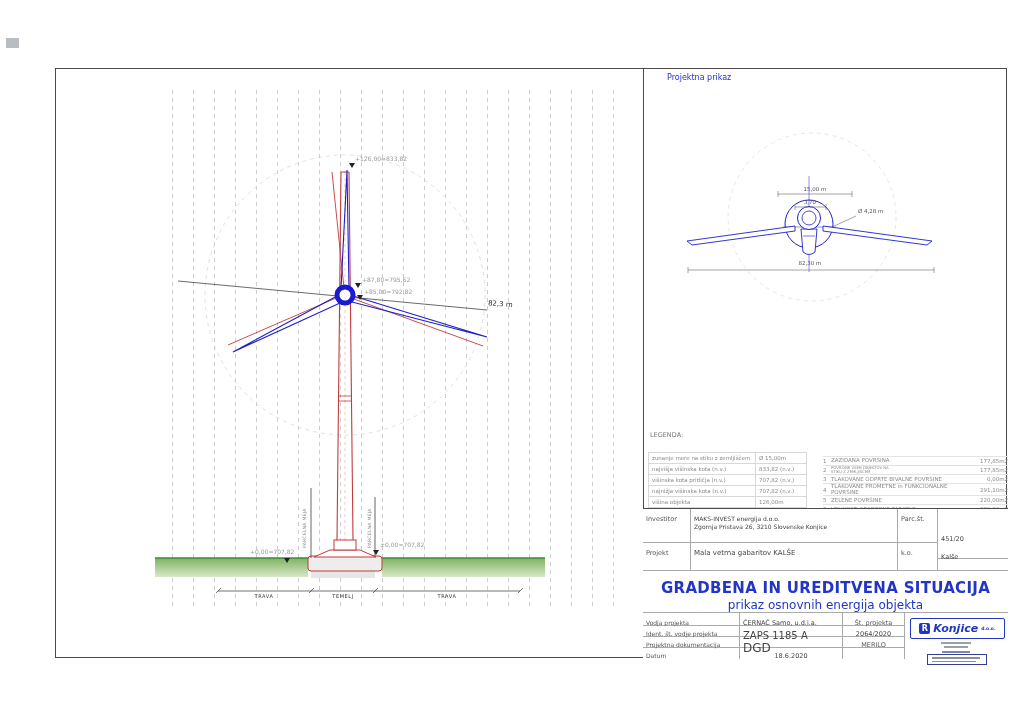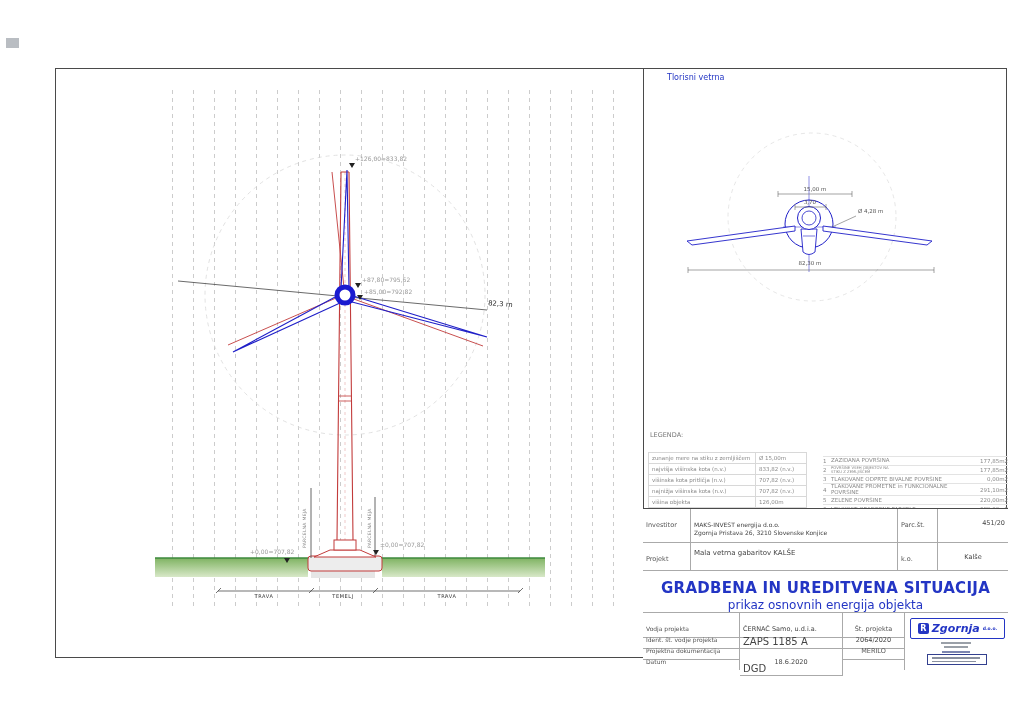--- a/index.html
+++ b/index.html
@@ -31,21 +31,21 @@
   .lrow .lc.v{flex:1;}
   .atable{position:absolute;left:823px;top:456px;width:185px;}
   .arow{display:flex;align-items:center;border-bottom:1px solid #e3e3e3;min-height:8px;}
   .arow:first-child{border-top:1px solid #e3e3e3;}
   .arow .an{width:8px;font-size:5.5px;color:#8a8a8a;}
   .arow .al{flex:1;font-size:5.5px;color:#8a8a8a;line-height:1;}
   .arow .al.small2{font-size:3.8px;white-space:pre-line;line-height:1.1;}
   .arow .av{width:40px;text-align:right;font-size:5.5px;color:#8a8a8a;}
   
   #titleblock{left:643px;top:508px;width:365px;height:150px;border-top:1px solid #4a4a4a;box-sizing:border-box;background:#fff;}
-  .tb-cell{position:absolute;box-sizing:border-box;font-size:6.5px;color:#555;padding:12px 3px;line-height:1.25;}
+  .tb-cell{position:absolute;box-sizing:border-box;font-size:6.5px;color:#555;padding:6px 3px;line-height:1.25;}
   .tb-border-r{border-right:1px solid #aaa;}
   .tb-border-b{border-bottom:1px solid #aaa;}
   .tb-val{color:#444;}
   .pre{white-space:pre-line;}
   
   #logo-box{position:absolute;left:267px;top:5px;width:93px;height:19px;border:1.5px solid #2335c4;border-radius:2px;
             display:flex;align-items:center;justify-content:center;gap:3px;background:#fff;}
   #logo-badge{width:11px;height:11px;background:#2335c4;color:#fff;font-size:8px;font-weight:bold;
               display:flex;align-items:center;justify-content:center;border-radius:2px;}
   #logo-name{font-size:11px;font-weight:bold;font-style:italic;color:#2335c4;}
@@ -163,21 +163,21 @@
   <span class="dim" style="left:364px;top:289px;">+85,00=792,82</span>
   <span class="dim dim-dark" style="left:488px;top:301px;font-size:7px;color:#222;transform:rotate(4deg);">82,3 m</span>
   <span class="dim" style="left:250px;top:549px;">+0,00=707,82</span>
   <span class="dim" style="left:380px;top:542px;">±0,00=707,82</span>
   <span class="dim rot" style="left:303px;top:548px;">PARCELNA MEJA</span>
   <span class="dim rot" style="left:368px;top:548px;">PARCELNA MEJA</span>
   <span class="dim ground-lbl ctr" style="left:264px;top:594px;">TRAVA</span>
   <span class="dim ground-lbl ctr" style="left:343px;top:594px;">TEMELJ</span>
   <span class="dim ground-lbl ctr" style="left:447px;top:594px;">TRAVA</span>
 
-  <span id="tlorisni">Tlorisni vetrna</span>
+  <span id="tlorisni">Projektna prikaz</span>
   <span class="dim dim-dark ctr" style="left:815px;top:187px;font-size:5.5px;">15,00 m</span>
   <span class="dim dim-dark ctr" style="left:810px;top:200px;font-size:5.5px;">3,70</span>
   <span class="dim dim-dark" style="left:858px;top:209px;font-size:5.5px;">Ø 4,28 m</span>
   <span class="dim dim-dark ctr" style="left:810px;top:261px;font-size:5.5px;">82,30 m</span>
 
   <span id="legenda-title">LEGENDA:</span>
 
   <div class="ltable">
     <div class="lrow">
       <span class="lc k">zunanje mere na stiku z zemljiščem</span>
@@ -234,52 +234,52 @@
       <span class="av">689,00m2</span>
     </div>
   </div>
 
   <div class="abs" id="titleblock">
 
     <div class="tb-cell tb-border-r tb-border-b" style="left:0;top:0;width:48px;height:34px;">Investitor</div>
     <div class="tb-cell tb-border-r tb-border-b pre tb-val" style="left:48px;top:0;width:207px;height:34px;font-size:6px;">MAKS-INVEST energija d.o.o.
 Zgornja Pristava 26, 3210 Slovenske Konjice</div>
     <div class="tb-cell tb-border-r tb-border-b" style="left:255px;top:0;width:40px;height:34px;">Parc.št.</div>
-    <div class="tb-cell tb-border-b tb-val" style="left:295px;top:0;width:70px;height:34px;text-align:right;padding-top:10px;">451/20</div>
+    <div class="tb-cell tb-border-b tb-val" style="left:295px;top:16px;width:70px;height:34px;text-align:left;padding-top:10px;">451/20</div>
 
     <div class="tb-cell tb-border-r tb-border-b" style="left:0;top:34px;width:48px;height:28px;">Projekt</div>
     <div class="tb-cell tb-border-r tb-border-b tb-val" style="left:48px;top:34px;width:207px;height:28px;font-size:7px;padding-top:6px;">Mala vetrna gabaritov KALŠE</div>
     <div class="tb-cell tb-border-r tb-border-b" style="left:255px;top:34px;width:40px;height:28px;">k.o.</div>
-    <div class="tb-cell tb-border-b tb-val" style="left:295px;top:34px;width:70px;height:28px;text-align:center;padding-top:10px;">Kalše</div>
+    <div class="tb-cell tb-border-b tb-val" style="left:295px;top:34px;width:70px;height:28px;text-align:left;padding-top:10px;">Kalše</div>
 
     <div class="tb-cell tb-border-b" style="left:0;top:62px;width:365px;height:42px;padding:0;">
       <div style="text-align:center;font-size:15px;font-weight:bold;color:#2335c4;letter-spacing:.3px;margin-top:8px;">GRADBENA IN UREDITVENA SITUACIJA</div>
       <div style="text-align:center;font-size:12px;color:#2335c4;">prikaz osnovnih energija objekta</div>
     </div>
 
     <div>
       <div class="tb-cell tb-border-r tb-border-b" style="left:0;top:104px;width:97px;height:11px;font-size:6px;">Vodja projekta</div>
       <div class="tb-cell tb-border-r tb-border-b tb-val" style="left:97px;top:104px;width:103px;height:11px;font-size:6.5px;">ČERNAČ Samo, u.d.i.a.</div>
       <div class="tb-cell tb-border-r tb-border-b" style="left:0;top:115px;width:97px;height:11px;font-size:6px;">Ident. št. vodje projekta</div>
       <div class="tb-cell tb-border-r tb-border-b tb-val" style="left:97px;top:115px;width:103px;height:11px;font-size:10px;">ZAPS  1185 A</div>
       <div class="tb-cell tb-border-r tb-border-b" style="left:0;top:126px;width:97px;height:11px;font-size:6px;">Projektna dokumentacija</div>
-      <div class="tb-cell tb-border-r tb-border-b tb-val" style="left:97px;top:142px;width:103px;height:11px;font-size:10px;">DGD</div>
+      <div class="tb-cell tb-border-r tb-border-b tb-val" style="left:97px;top:126px;width:103px;height:11px;font-size:12px;">DGD</div>
       <div class="tb-cell tb-border-r" style="left:0;top:137px;width:97px;height:13px;font-size:6px;">Datum</div>
       <div class="tb-cell tb-border-r tb-val" style="left:97px;top:137px;width:103px;height:13px;font-size:6.5px;text-align:center;">18.6.2020</div>
 
       <div class="tb-cell tb-border-r tb-border-b" style="left:200px;top:104px;width:62px;height:11px;text-align:center;font-size:6.5px;">Št. projekta</div>
       <div class="tb-cell tb-border-r tb-border-b tb-val" style="left:200px;top:115px;width:62px;height:11px;text-align:center;font-size:6.5px;">2064/2020</div>
       <div class="tb-cell tb-border-r tb-border-b" style="left:200px;top:126px;width:62px;height:11px;text-align:center;font-size:6.5px;">MERILO</div>
       <div class="tb-cell tb-border-r" style="left:200px;top:137px;width:62px;height:13px;"></div>
     </div>
 
     <div>
       <div id="logo-box" style="top:109px;">
         <span id="logo-badge">R</span>
-        <span id="logo-name">Zgornja</span>
+        <span id="logo-name">Konjice</span>
         <span id="logo-suffix">d.o.o.</span>
       </div>
       <div class="logo-bar" style="left:298px;top:133px;width:30px;"></div>
       <div class="logo-bar" style="left:301px;top:137px;width:24px;"></div>
       <div class="logo-bar" style="left:299px;top:142px;width:28px;background:#7d86b0;"></div>
       <div id="logo-phonebox" style="top:145px;left:284px;">
         <div class="phone-bar" style="left:4px;top:2px;width:48px;"></div>
         <div class="phone-bar" style="left:4px;top:5.5px;width:44px;"></div>
       </div>
     </div>

